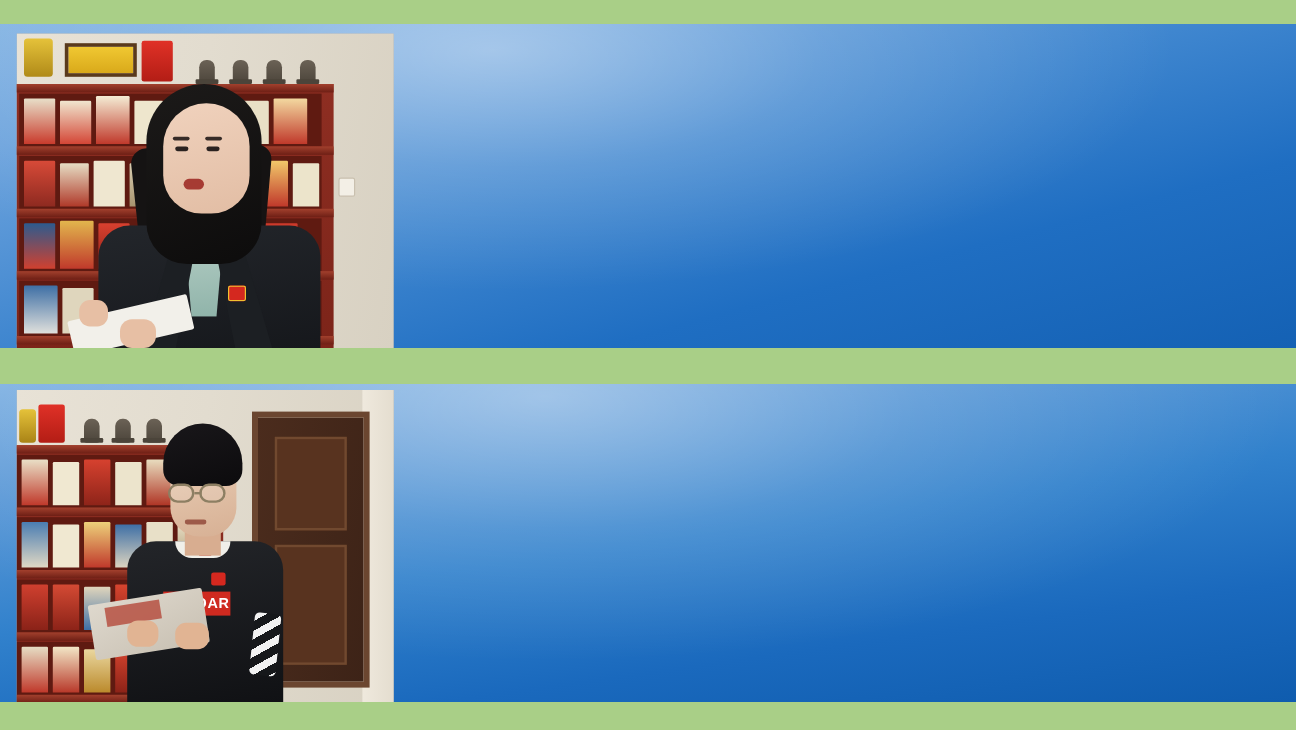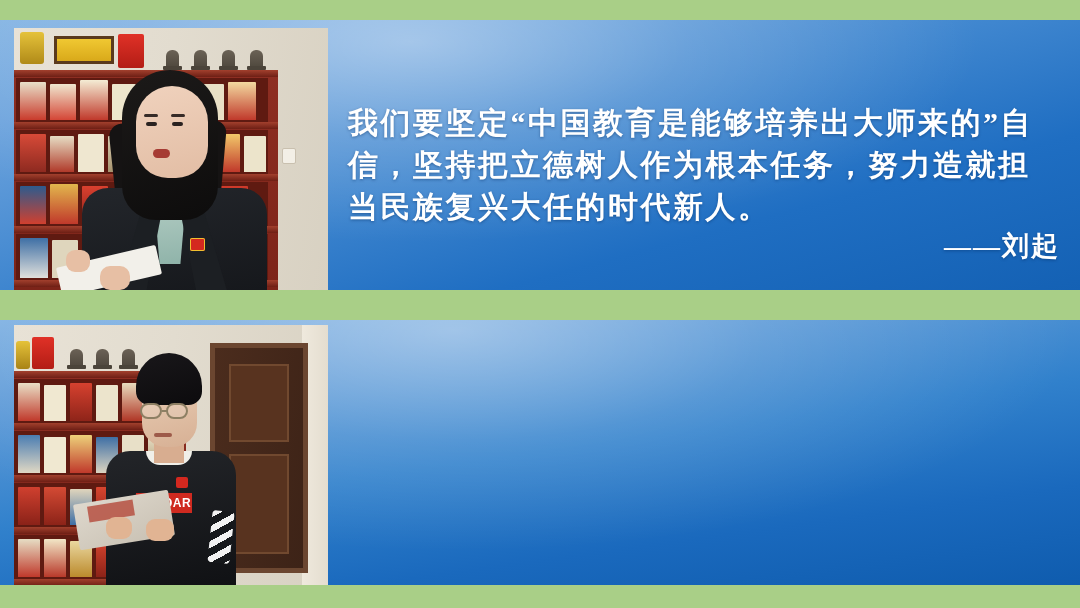--- a/index.html
+++ b/index.html
@@ -413,22 +413,20 @@
       <div class="p1-eye a"></div>
       <div class="p1-eye b"></div>
       <div class="p1-mouth"></div>
       <div class="p1-pin"></div>
       <div class="p1-paper"></div>
       <div class="p1-hand-a"></div>
       <div class="p1-hand-b"></div>
     </div>
   </div>
 
-  <div class="quote quote-1">我们要坚定“中国教育是能够培养出大师来的”自信，坚持把立德树人作为根本任务，努力造就担当民族复兴大任的时代新人。</div>
-  <div class="attrib attrib-1">——刘起</div>
 </div>
 
 <div class="panel panel-bottom">
   <div class="panel-bg"></div>
 
   <div class="photo photo-2">
     <div class="ph-scene">
       <div class="wall"></div>
 
       <div class="doorframe-wall"></div>

